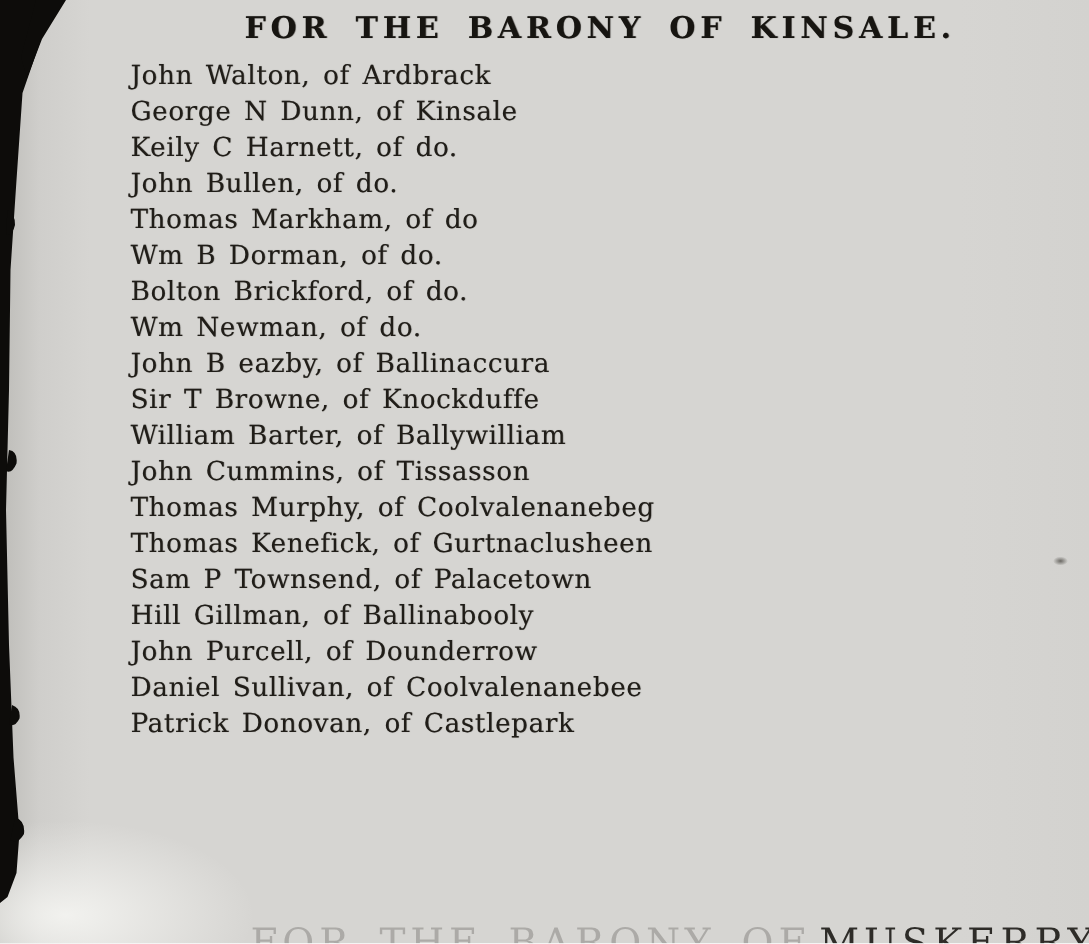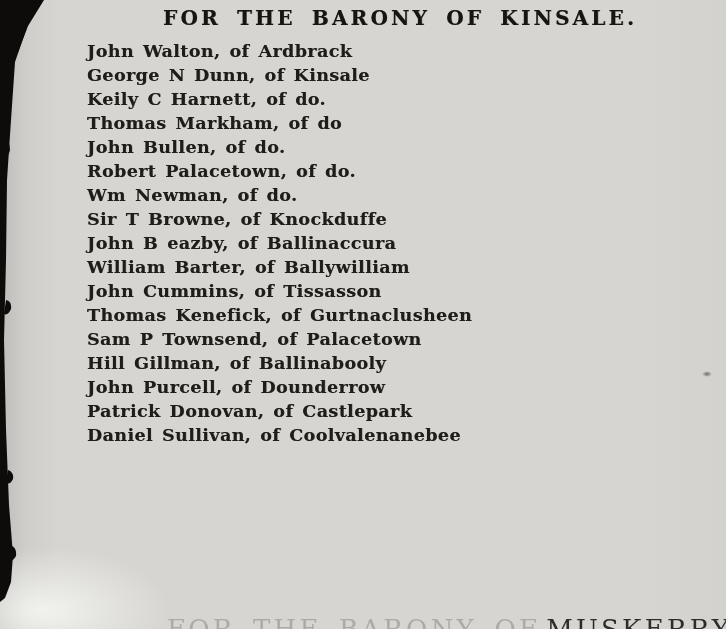--- a/index.html
+++ b/index.html
@@ -35,21 +35,21 @@
     position: absolute;
     left: 87px;
     top: 39px;
     list-style: none;
     margin: 0; padding: 0;
   }
   .freeholders-list .entry {
     height: 24px;
     line-height: 24px;
     font-size: 17.5px;
-    font-weight: bold;
+    font-weight: normal;
     letter-spacing: 0.4px;
     word-spacing: 2.5px;
     white-space: nowrap;
     color: #201d18;
     text-shadow: 0.3px 0.3px 0.45px rgba(28,25,20,.5);
   }
   .partial-heading {
     position: absolute;
     left: 167px;
     top: 616px;
@@ -85,34 +85,36 @@
     <polygon fill="#0d0c0a" points="24,0 44,0 28,26 18,52 14,38"></polygon>
     <path fill="#0d0c0a" d="M5,140 q5,2 5,10 q-2,8 -6,6 Z M6,300 q6,1 5,9 q-3,7 -7,5 Z M8,470 q6,2 5,9 q-3,6 -7,4 Z M10,545 q7,2 6,11 q-4,7 -9,4 Z"></path>
   </svg>
 
   <div class="section-heading">FOR THE BARONY OF KINSALE.</div>
 
   <ul class="freeholders-list">
       <li class="entry">John Walton, of Ardbrack</li>
       <li class="entry">George N Dunn, of Kinsale</li>
       <li class="entry">Keily C Harnett, of do.</li>
+      <li class="entry">John Bullen, of do.</li>
       <li class="entry">Thomas Markham, of do</li>
-      <li class="entry">John Bullen, of do.</li>
-      <li class="entry">Robert Palacetown, of do.</li>
+      <li class="entry">Wm B Dorman, of do.</li>
+      <li class="entry">Bolton Brickford, of do.</li>
       <li class="entry">Wm Newman, of do.</li>
+      <li class="entry">John B eazby, of Ballinaccura</li>
       <li class="entry">Sir T Browne, of Knockduffe</li>
-      <li class="entry">John B eazby, of Ballinaccura</li>
       <li class="entry">William Barter, of Ballywilliam</li>
       <li class="entry">John Cummins, of Tissasson</li>
+      <li class="entry">Thomas Murphy, of Coolvalenanebeg</li>
       <li class="entry">Thomas Kenefick, of Gurtnaclusheen</li>
       <li class="entry">Sam P Townsend, of Palacetown</li>
       <li class="entry">Hill Gillman, of Ballinabooly</li>
       <li class="entry">John Purcell, of Dounderrow</li>
+      <li class="entry">Daniel Sullivan, of Coolvalenanebee</li>
       <li class="entry">Patrick Donovan, of Castlepark</li>
-      <li class="entry">Daniel Sullivan, of Coolvalenanebee</li>
     </ul>
 
   <div class="partial-heading">
     <span class="faint">FOR THE BARONY OF</span><span class="strong">MUSKERRY</span>
   </div>
 
   <div class="ink-speck"></div>
 
 </div>
 

